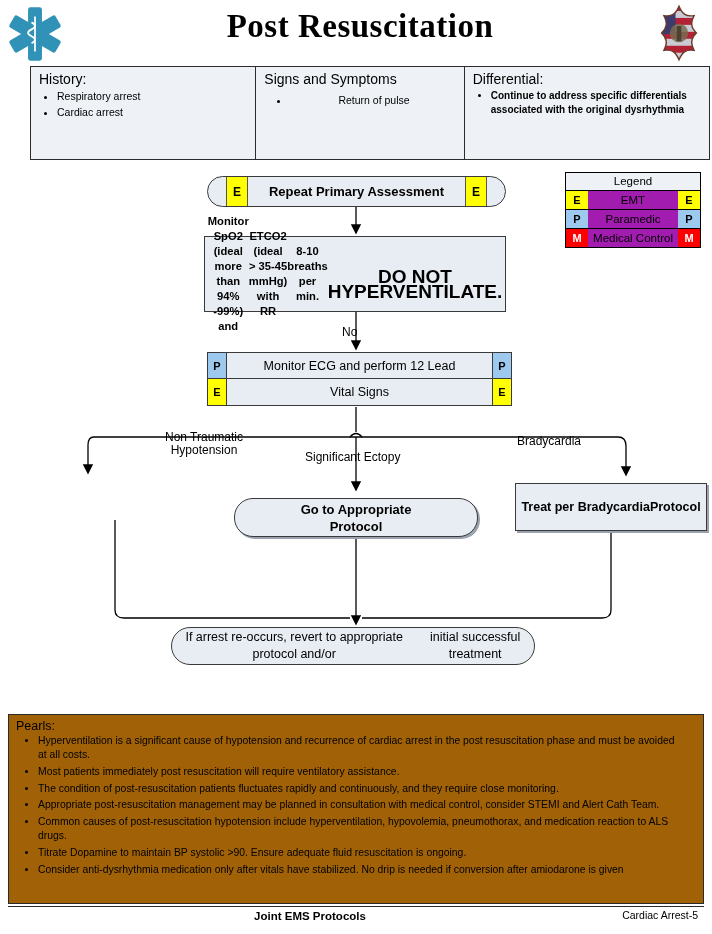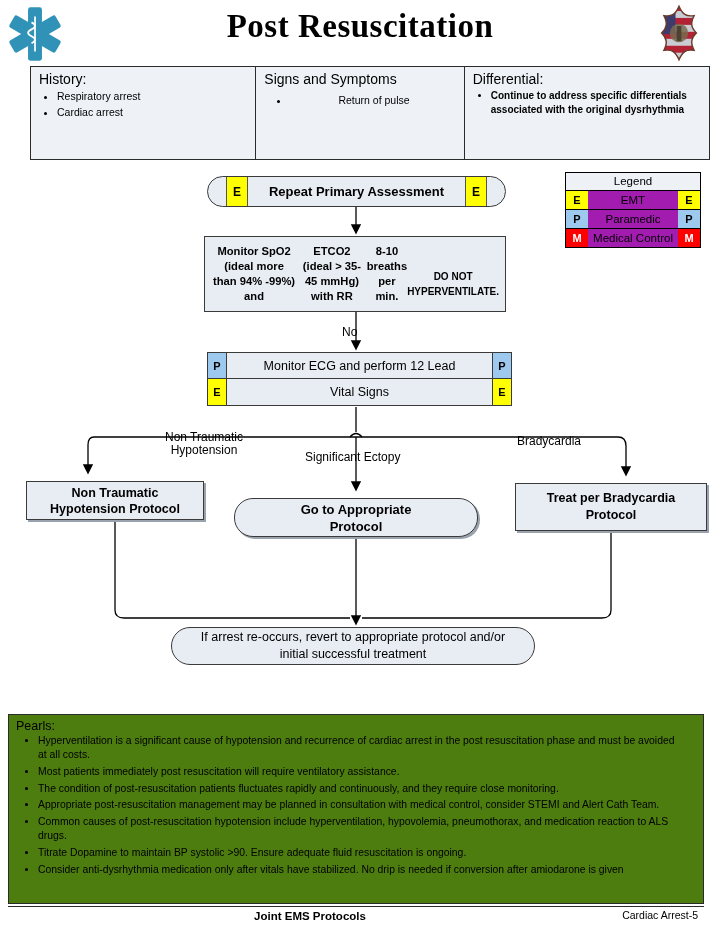--- a/index.html
+++ b/index.html
@@ -84,21 +84,21 @@
   .ra-pad { width:18px; }
   .ra-text { flex:1; display:flex; align-items:center; justify-content:center;
     font-size:13px; font-weight:bold; }
 
   
   #monitor-box {
     left:204px; top:236px; width:302px; height:76px;
     flex-direction:row; padding:4px 6px;
     font-size:11.2px; font-weight:bold; line-height:15px;
   }
-  #monitor-box .big { font-size:10px; font-weight:bold; margin-top:20px; }
+  #monitor-box .big { font-size:19px; font-weight:bold; margin-top:20px; }
 
   
   .ecg-wrap { position:absolute; left:207px; top:352px; width:305px; }
   .ecg-row { display:flex; border:1.2px solid #3a3a3a; background:#e8edf4; height:27px; }
   .ecg-row + .ecg-row { border-top:none; }
   .ecg-cap { width:19px; display:flex; align-items:center; justify-content:center;
     font-size:11px; font-weight:600; }
   .cap-p { background:#9dc9ef; border-right:1px solid #3a3a3a; border-left:none; }
   .cap-e { background:#ffff00; border-right:1px solid #3a3a3a; }
   .cap-p-r { background:#9dc9ef; border-left:1px solid #3a3a3a; }
@@ -109,36 +109,36 @@
   #box-hypotension { left:26px; top:481px; width:178px; height:39px;
     font-size:12.5px; font-weight:bold; line-height:16px; }
   #box-appropriate { left:234px; top:498px; width:244px; height:39px;
     font-size:13px; font-weight:bold; line-height:17px;border-radius:19px; }
   #box-bradycardia { left:515px; top:483px; width:192px; height:48px;
     font-size:12.5px; font-weight:bold; line-height:17px; }
 
   
   #final-node {
     left:171px; top:627px; width:364px; height:38px;
-    border-radius:999px; font-size:12.5px; line-height:17px; flex-direction:column;
+    border-radius:999px; font-size:12.5px; line-height:17px; 
   }
 
   
   .wires { position:absolute; left:0; top:0; width:712px; height:934px; pointer-events:none; }
 
   .edge-label { position:absolute; font-size:12px; line-height:13px; color:#000; background:transparent;margin-top:10px; }
   #lbl-no { left:342px; top:316px; }
   #lbl-nontrauma { left:152px; top:421px; width:104px; text-align:center; }
   #lbl-ectopy { left:305px; top:441px; }
   #lbl-brady { left:517px; top:425px; }
 
   
   .pearls {
     position:absolute; left:8px; top:714px; width:696px; height:190px;
-    border:1.4px solid #2b2b2b; background:#4d7c0f; padding:3px 17px 0 7px;
+    border:1.4px solid #2b2b2b; background:#a16207; padding:3px 17px 0 7px;
   }
   .pearls-title { font-size:12.5px; line-height:16px; }
   .pearls ul { margin:0; padding-left:22px; }
   .pearls li { font-size:10.4px; line-height:14.2px; margin-bottom:2.5px; }
 
   
   .footer-rule { position:absolute; left:8px; top:906px; width:696px; height:0; border-top:1.4px solid #2b2b2b; }
   .footer-center { position:absolute; left:0; top:910px; width:620px; text-align:center;
     font-size:11.5px; font-weight:bold; }
   .footer-right { position:absolute; right:14px; top:909px; font-size:10.5px; }
@@ -279,29 +279,25 @@
       <div class="ecg-text">Vital Signs</div>
       <div class="ecg-cap cap-e-r">E</div>
     </div>
   </div>
 
   <div class="edge-label" id="lbl-no">No</div>
   <div class="edge-label" id="lbl-nontrauma">Non Traumatic Hypotension</div>
   <div class="edge-label" id="lbl-ectopy">Significant Ectopy</div>
   <div class="edge-label" id="lbl-brady">Bradycardia</div>
 
-  <div class="node shadow" id="box-hypotension" style="flex-direction:column;">
-    <div>Non Traumatic</div>
-    <div>Hypotension Protocol</div>
-  </div>
   <div class="node shadow" id="box-appropriate" style="flex-direction:column;">
     <div>Go to Appropriate</div>
     <div>Protocol</div>
   </div>
-  <div class="node shadow" id="box-bradycardia" style="flex-direction:column;">
+  <div class="node shadow" id="box-bradycardia" style="flex-direction:row;">
     <div>Treat per Bradycardia</div>
     <div>Protocol</div>
   </div>
 
   <div class="node stadium" id="final-node">
     <div>If arrest re-occurs, revert to appropriate protocol and/or</div>
     <div>initial successful treatment</div>
   </div>
 
   <div class="pearls">

